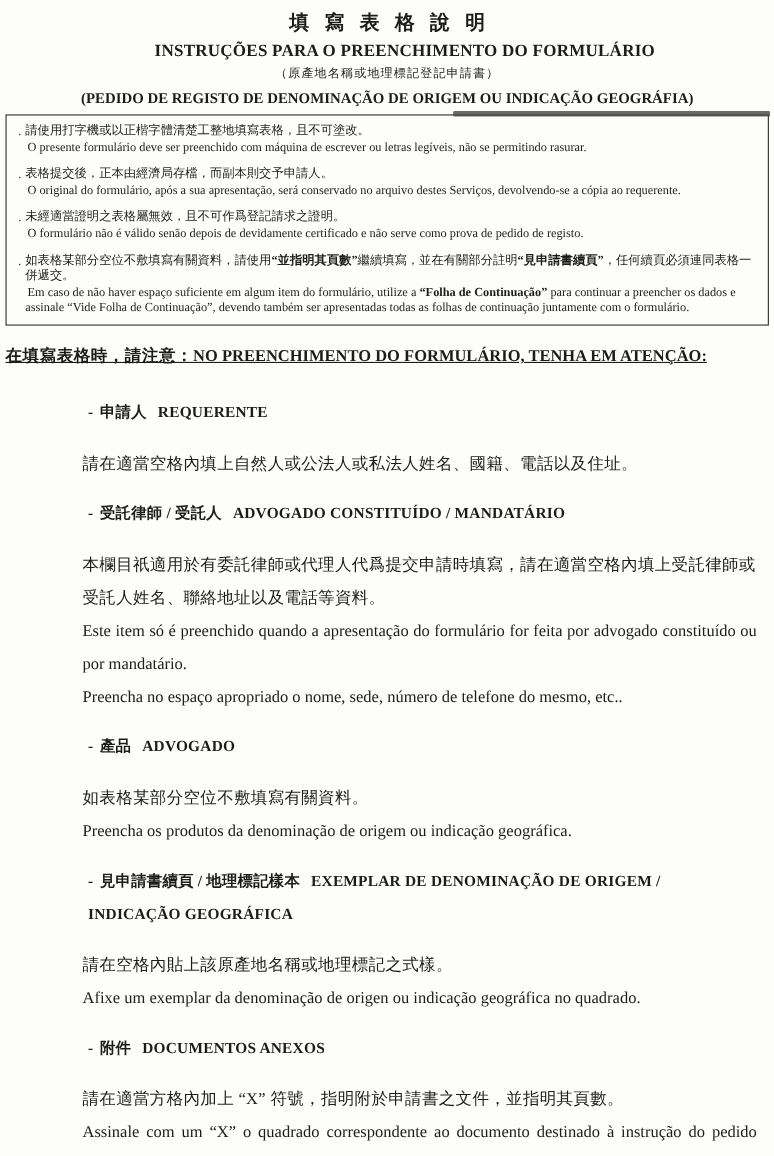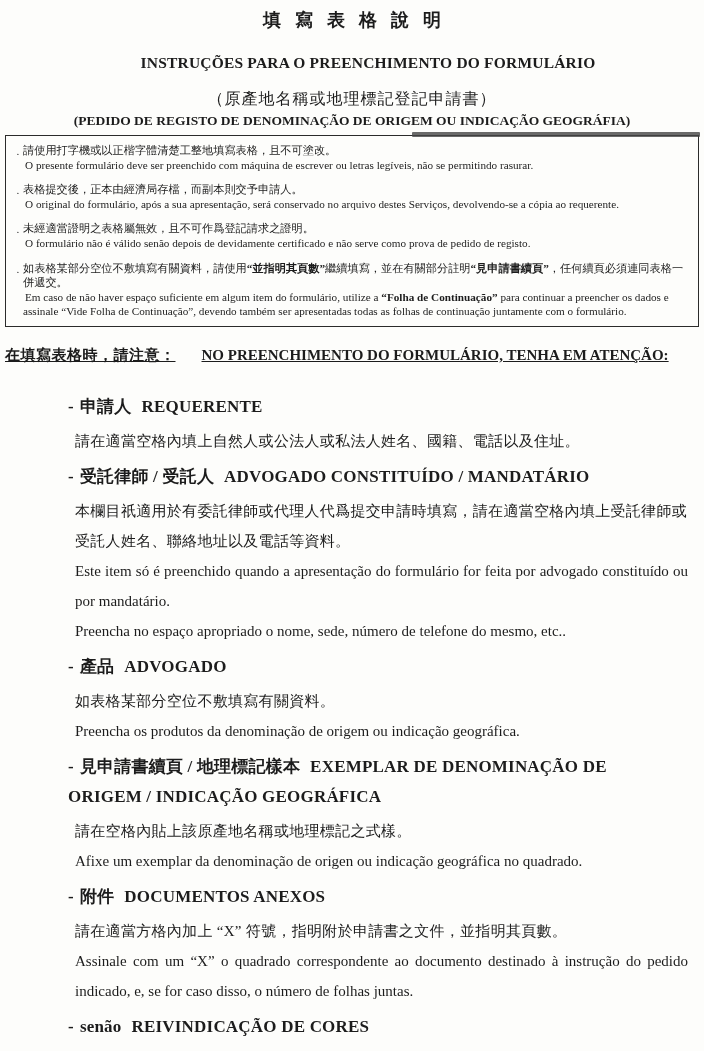--- a/index.html
+++ b/index.html
@@ -10,28 +10,28 @@
     background:#fdfdfb;
     color:#1c1c1c;
     font-family:"Liberation Serif","DejaVu Serif",serif;
     box-sizing:border-box;
     padding-top:8px;
     overflow:hidden;
   }
   
   .title-zh {
     text-align:center; font-size:18px; font-weight:bold;
-    letter-spacing:14px; line-height:24px; margin:0 0 20px 14px;
+    letter-spacing:14px; line-height:24px; margin:0 0 4px 14px;
   }
   .title-pt {
     text-align:center; font-size:15.5px; font-weight:bold;
-    line-height:21px; margin:0 0 16px 0; letter-spacing:.2px;padding-left:32px;
+    line-height:21px; margin:0 0 1px 0; letter-spacing:.2px;padding-left:32px;
   }
   .subtitle-zh {
-    text-align:center; font-size:16px; line-height:19px; margin:0 0 3px 0;
+    text-align:center; font-size:11px; line-height:19px; margin:0 0 3px 0;
     letter-spacing:1px;
   }
   .subtitle-pt {
     text-align:center; font-size:13.5px; font-weight:bold;
     line-height:19px; margin:0;
   }
   
   .scan-streak {
     height:5px; width:288px; background:#454545;
     margin:2px 4px -2px auto; border-radius:1px; opacity:.8;
@@ -51,27 +51,27 @@
   .notice-zh { font-family:"Liberation Serif","DejaVu Serif",serif; }
   .notice-pt { padding-left:2px; }
   .b { font-weight:bold; }
   
   .attention {
     margin:13px 0 0 5px;
     font-size:15px; font-weight:bold; line-height:30px;
     white-space:nowrap;
   }
   .attention .u { text-decoration:underline; }
-  .attention .zh { margin-right:26px; letter-spacing:.5px; }
+  .attention .zh { margin-right:0; letter-spacing:.5px; }
   
   .sections { margin:0 16px 0 64px; }
   .sec { margin-top:6px; }
   .sec.first { margin-top:22px; }
   .sec h3 {
-    font-size:17px; font-weight:bold; line-height:30px; margin:4px;
+    font-size:14px; font-weight:bold; line-height:30px; margin:16px;
     letter-spacing:.2px;
   }
   .sec h3 .dash { margin-right:6px; font-weight:bold; }
   .sec h3 .zh { margin-right:10px; }
   .sec p {
     font-size:15px; line-height:30px; margin:0 0 0 11px;
     text-align:justify;
   }
   .sec p.zh { text-align:left; letter-spacing:.3px; }
 </style>

